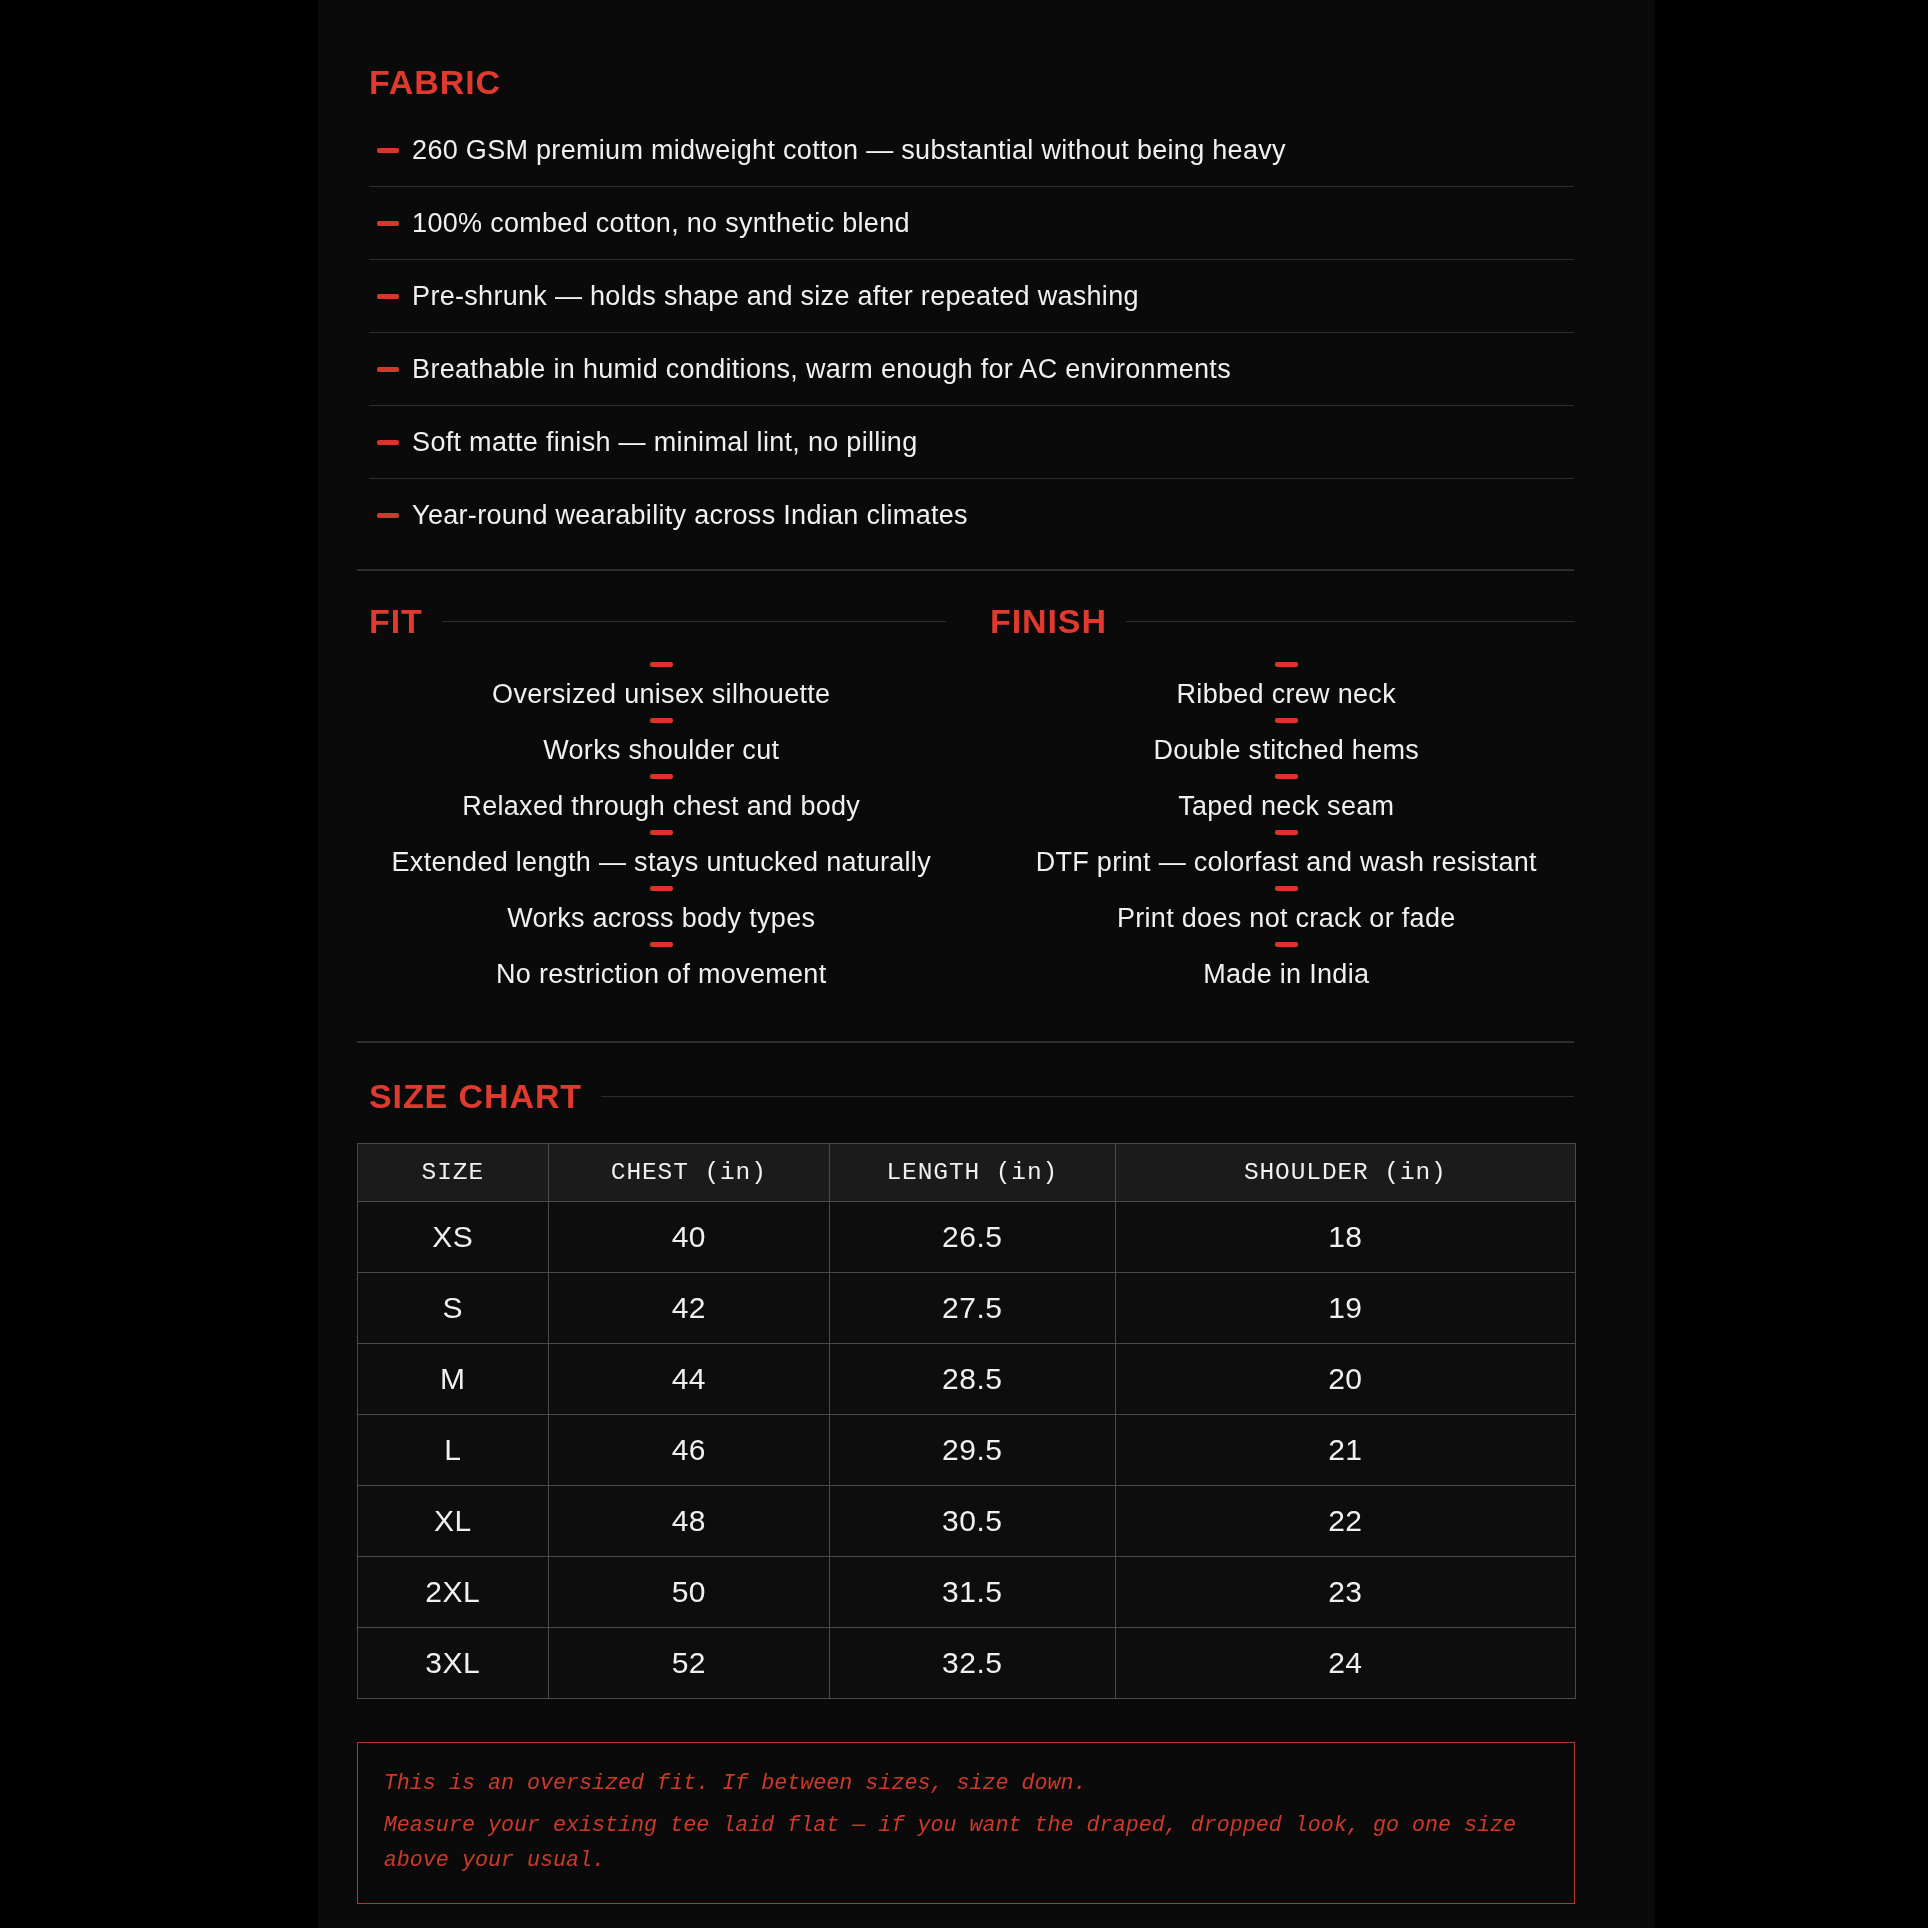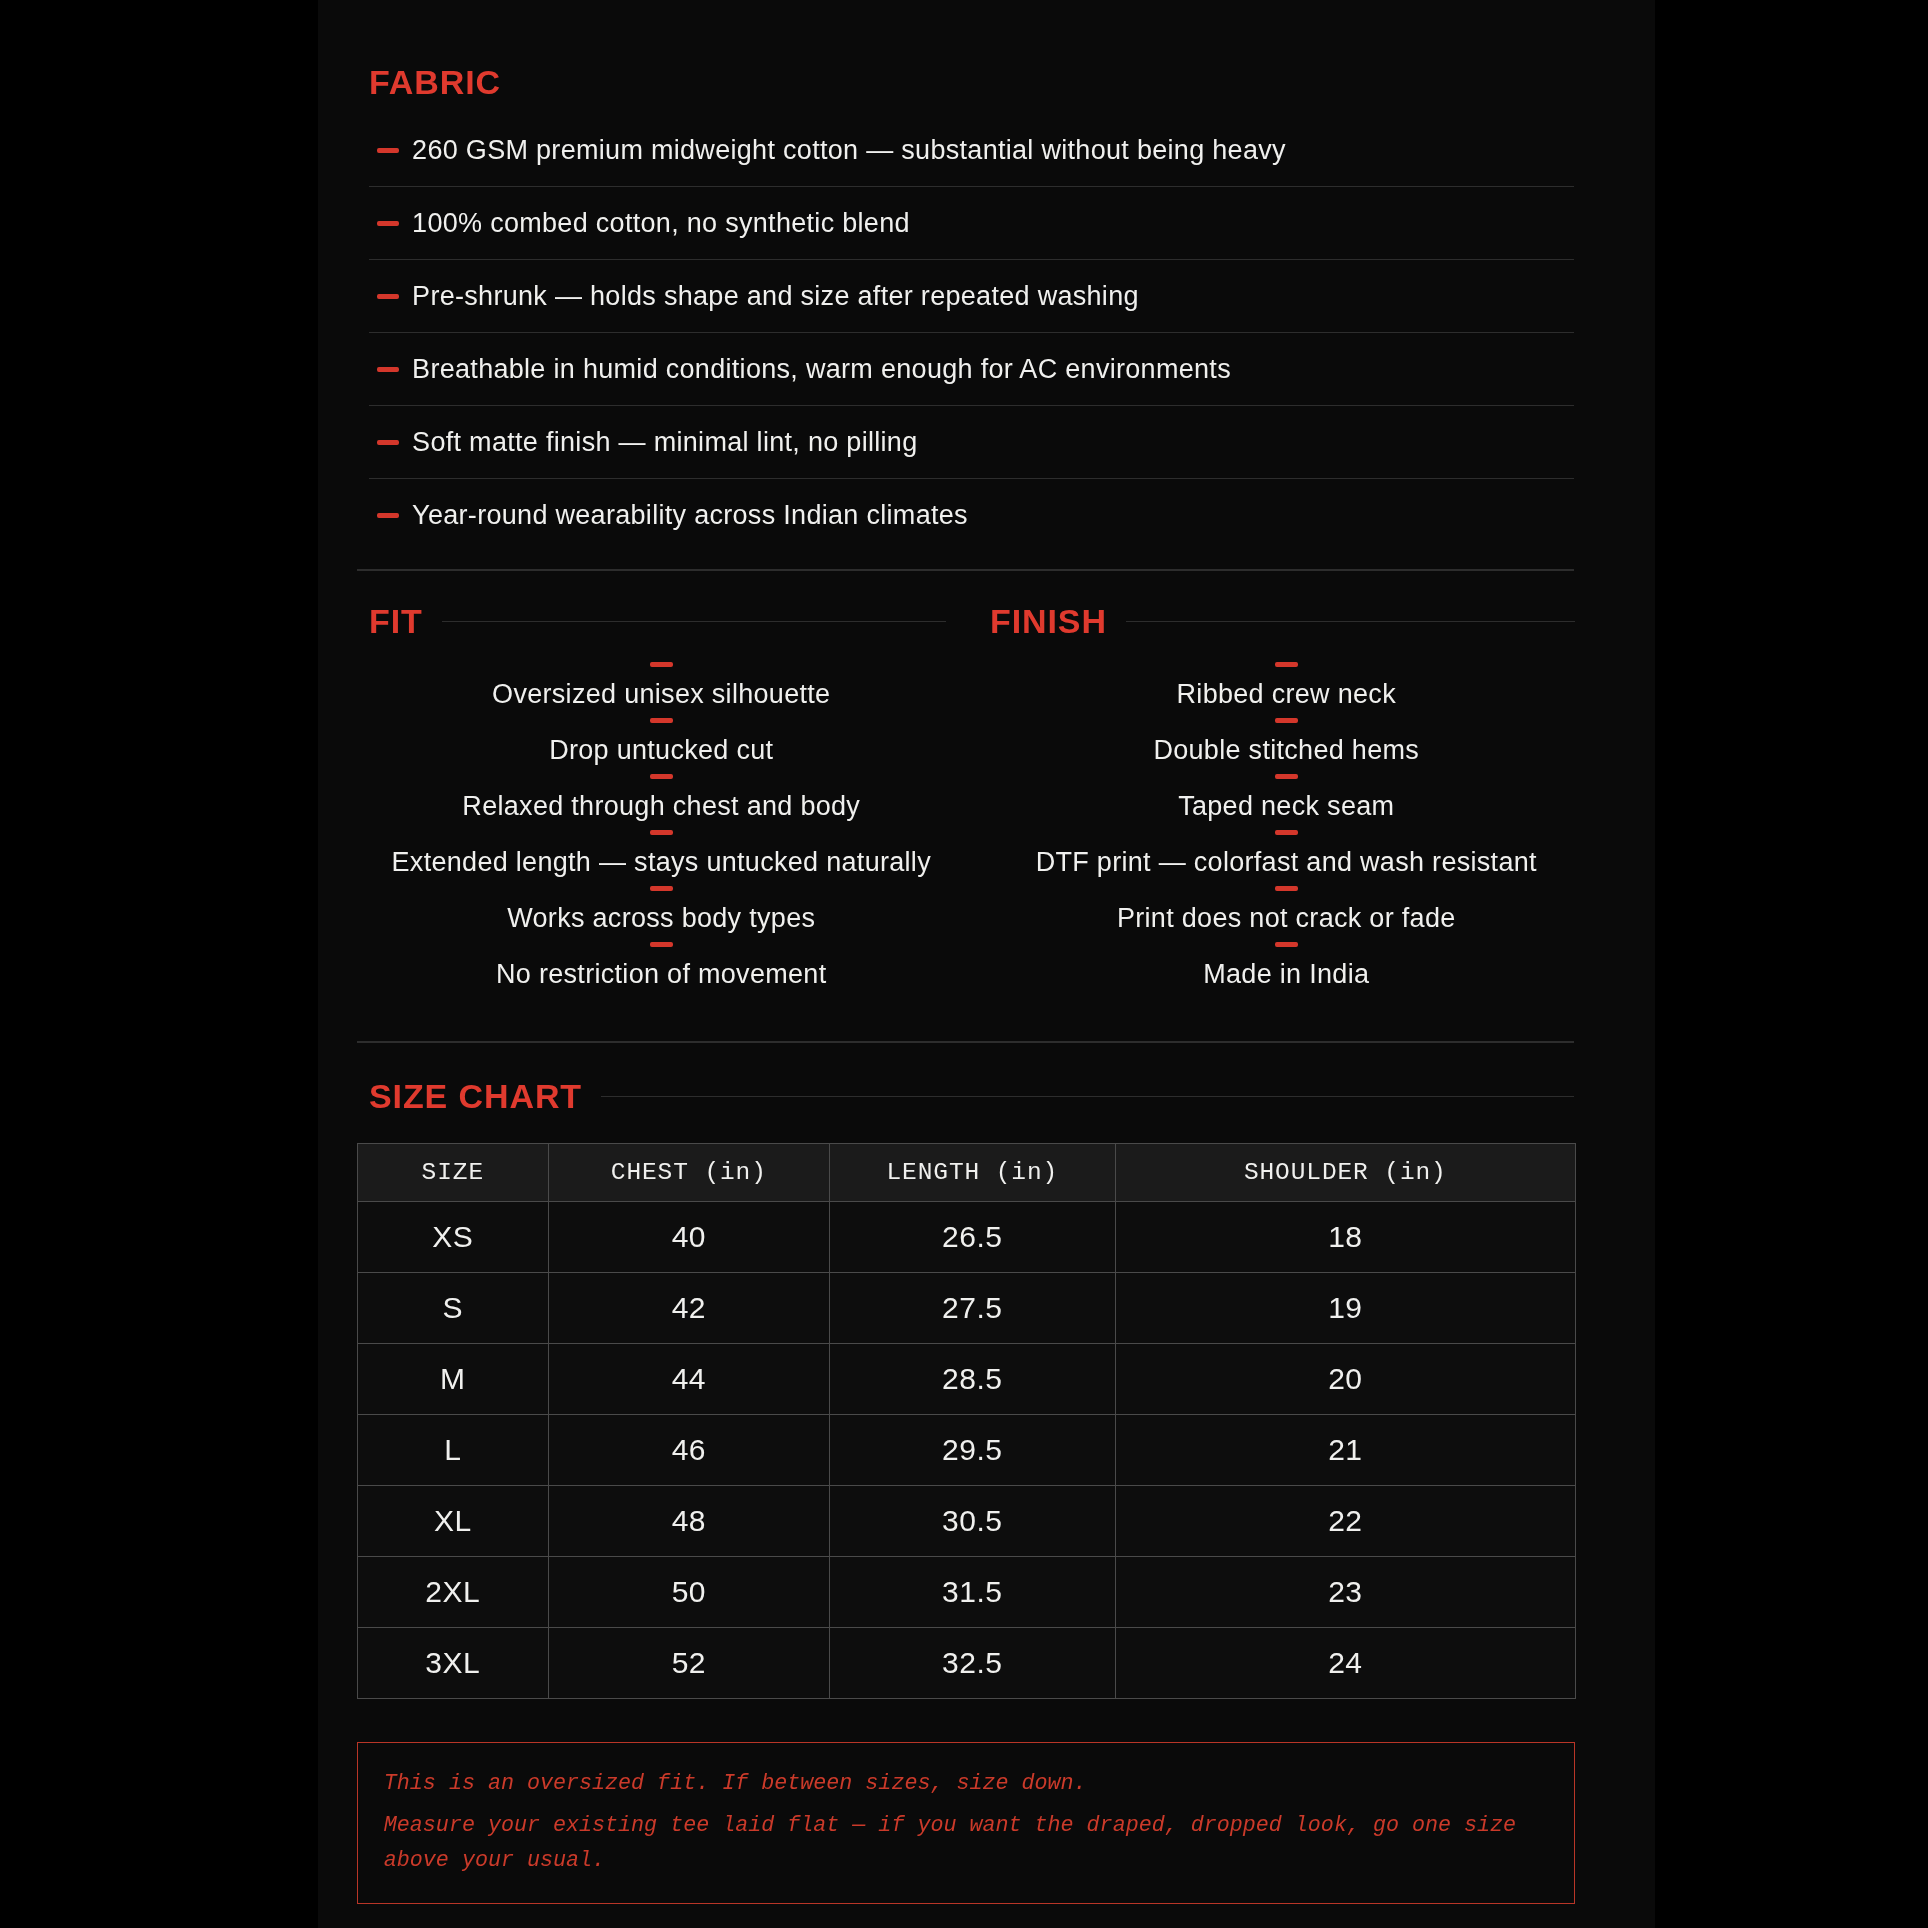--- a/index.html
+++ b/index.html
@@ -98,21 +98,21 @@
         <span>FIT</span>
         <span class="rule"></span>
       </h2>
     <div class="col-rows">
       <div class="row">
           <span class="dash"></span>
           <span>Oversized unisex silhouette</span>
         </div>
       <div class="row">
           <span class="dash"></span>
-          <span>Drop untucked cut</span>
+          <span>Works shoulder cut</span>
         </div>
       <div class="row">
           <span class="dash"></span>
           <span>Relaxed through chest and body</span>
         </div>
       <div class="row">
           <span class="dash"></span>
           <span>Extended length — stays untucked naturally</span>
         </div>
       <div class="row">

